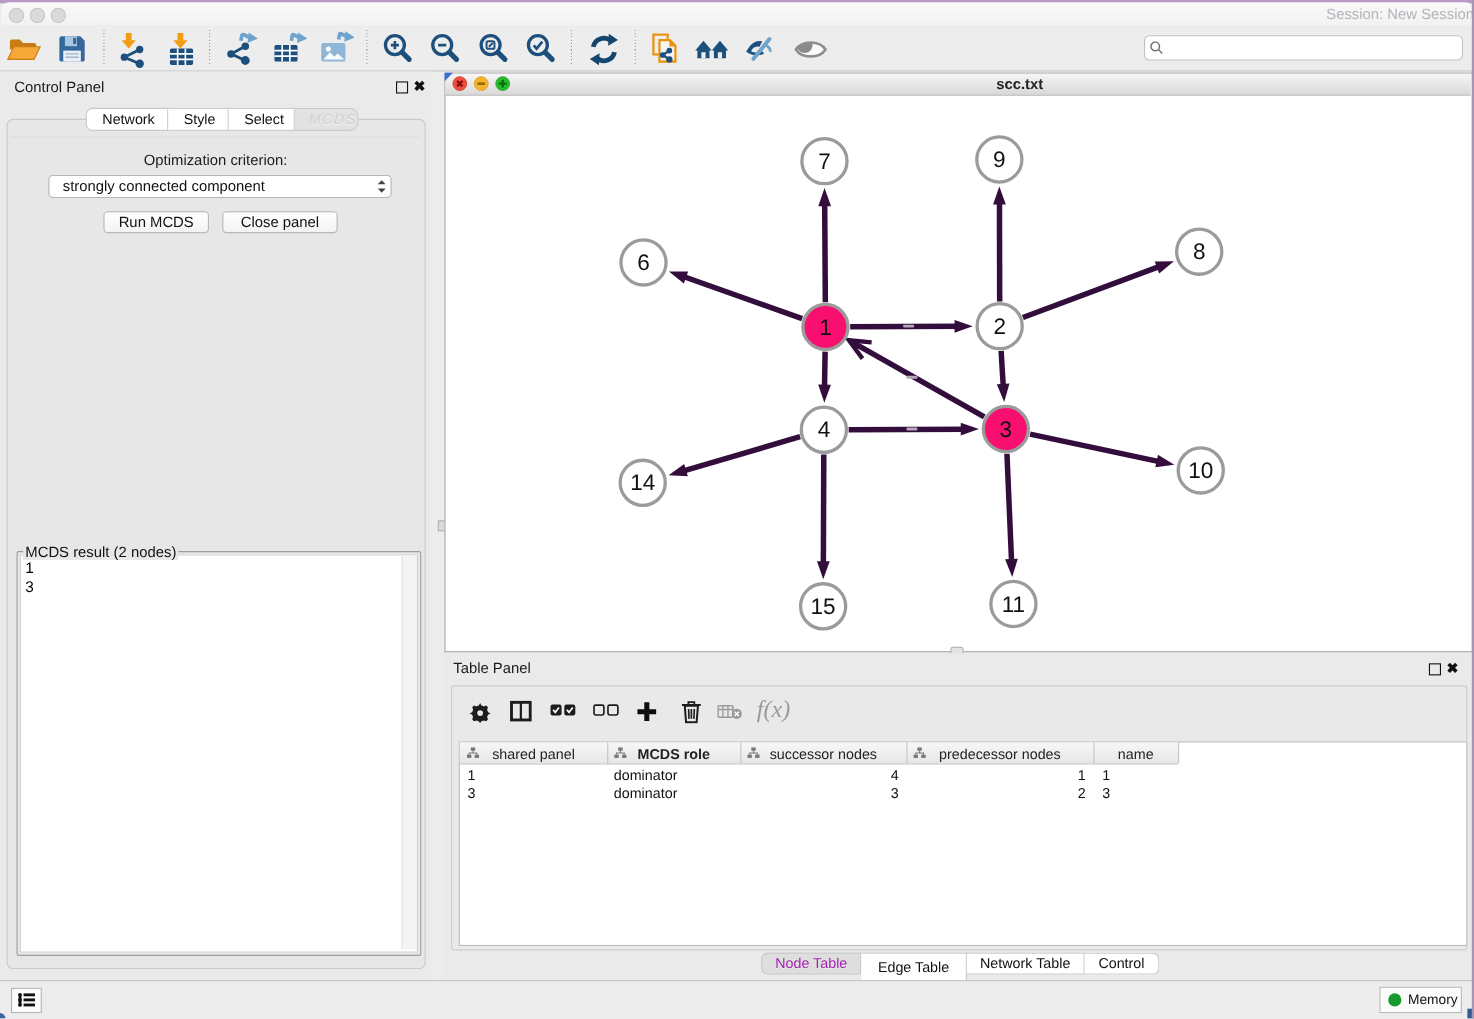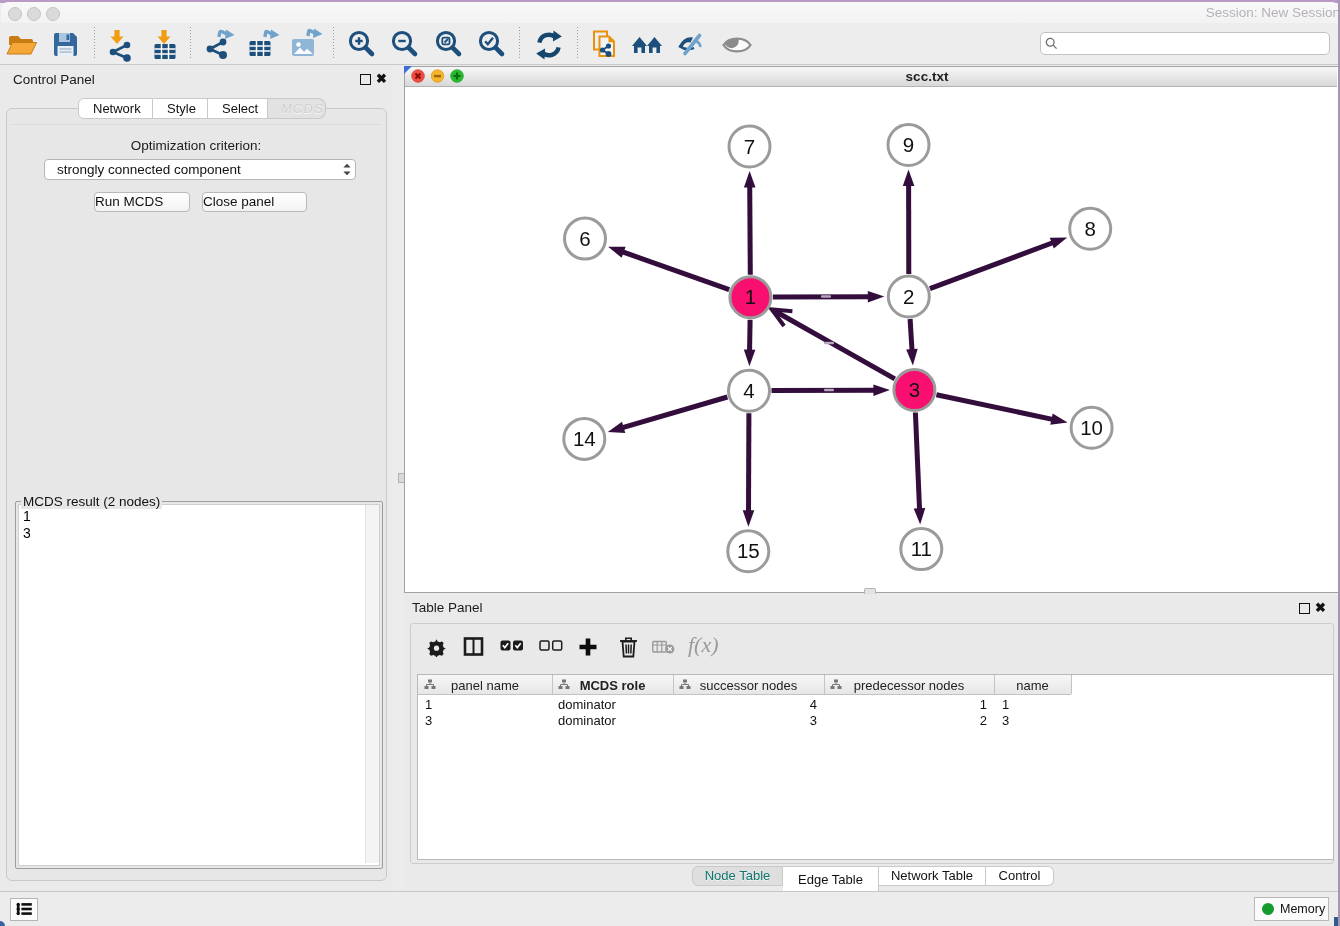--- a/index.html
+++ b/index.html
@@ -10,21 +10,21 @@
   .sep{position:absolute;top:27px;width:1px;height:32px;
        background-image:repeating-linear-gradient(to bottom,#9a9a9a 0 1px,transparent 1px 3px);}
   .hdrbtn{position:absolute;font-weight:bold;color:#111;}
   .tabrow{position:absolute;display:flex;}
   .tab{height:19px;line-height:19px;font-size:13px;text-align:center;
        background:#fff;border:1px solid #c9c9c9;border-left:none;color:#111;padding:0 14px;}
   .tab.first{border-left:1px solid #c9c9c9;border-radius:6px 0 0 6px;}
   .tab.dis{background:#e2e2e2;color:#cfcfcf;text-shadow:0 1px 0 #f6f6f6;
        border-radius:0 8px 8px 0;letter-spacing:2px;font-style:italic;}
   .btn{position:absolute;background:linear-gradient(#ffffff,#f3f3f3);border:1px solid #b9b9b9;
-       border-radius:4px;font-size:13.5px;color:#111;}
+       border-radius:4px;font-size:13.5px;color:#111;text-align:center;}
 </style>
 </head>
 <body>
 
 <div class="abs" style="left:0;top:0;width:1340px;height:3px;background:#b99ac4;"></div>
 
 <div class="abs" style="left:1px;top:2px;width:1338px;height:21px;background:linear-gradient(#f9f9f9,#f2f2f2);border-radius:7px 7px 0 0;"></div>
 <div class="abs" style="left:8px;top:7px;width:12px;height:12px;border-radius:50%;background:#dadada;border:1px solid #c4c4c4;"></div>
 <div class="abs" style="left:27px;top:7px;width:12px;height:12px;border-radius:50%;background:#dadada;border:1px solid #c4c4c4;"></div>
 <div class="abs" style="left:46px;top:7px;width:12px;height:12px;border-radius:50%;background:#dadada;border:1px solid #c4c4c4;"></div>
@@ -293,21 +293,21 @@
     <rect x="0.8" y="1.5" width="13.5" height="10.5" rx="1" fill="none" stroke="#9a9a9a" stroke-width="1.4"></rect>
     <path d="M0.8 5 H14.3 M5.2 1.5 V12 M9.8 1.5 V12" stroke="#9a9a9a" stroke-width="1.2"></path>
     <circle cx="17.8" cy="9" r="4.6" fill="#9a9a9a"></circle>
     <path d="M15.9 7.1 l3.8 3.8 M19.7 7.1 l-3.8 3.8" stroke="#fff" stroke-width="1.3"></path>
   </svg>
 <div class="abs" style="left:688px;top:632px;font-family:'Liberation Serif',serif;font-style:italic;font-size:22px;color:#9a9a9a;">f(x)</div>
 
 <div class="abs" style="left:417px;top:674px;width:915px;height:184px;background:#fff;border:1px solid #b9b9b9;"></div>
 <div class="abs" style="left:418px;top:675px;width:653px;height:19px;background:linear-gradient(#f7f7f7,#e6e6e6);border-bottom:1px solid #c3c3c3;"></div>
 <div class="abs" style="left:552px;top:675px;width:1px;height:19px;background:#c3c3c3;"></div>
-<div class="abs" style="left:418px;top:678px;width:134px;text-align:center;font-size:13px;color:#222;">panel name</div>
+<div class="abs" style="left:418px;top:678px;width:134px;text-align:center;font-size:13px;color:#222;">shared panel</div>
 <div class="abs" style="left:673px;top:675px;width:1px;height:19px;background:#c3c3c3;"></div>
 <div class="abs" style="left:552px;top:678px;width:121px;text-align:center;font-size:13px;color:#222;font-weight:bold;">MCDS role</div>
 <div class="abs" style="left:824px;top:675px;width:1px;height:19px;background:#c3c3c3;"></div>
 <div class="abs" style="left:673px;top:678px;width:151px;text-align:center;font-size:13px;color:#222;">successor nodes</div>
 <div class="abs" style="left:994px;top:675px;width:1px;height:19px;background:#c3c3c3;"></div>
 <div class="abs" style="left:824px;top:678px;width:170px;text-align:center;font-size:13px;color:#222;">predecessor nodes</div>
 <div class="abs" style="left:1071px;top:675px;width:1px;height:19px;background:#c3c3c3;"></div>
 <div class="abs" style="left:994px;top:678px;width:77px;text-align:center;font-size:13px;color:#222;">name</div>
 <svg class="abs" style="left:424px;top:679px;" width="12" height="11" viewBox="0 0 12 11">
     <rect x="4" y="0.5" width="4" height="3" fill="#777"></rect>
@@ -338,21 +338,21 @@
 <div class="abs" style="left:700px;top:697px;width:117px;text-align:right;font-size:13px;color:#111;">4</div>
 <div class="abs" style="left:870px;top:697px;width:117px;text-align:right;font-size:13px;color:#111;">1</div>
 <div class="abs" style="left:1002px;top:697px;font-size:13px;color:#111;">1</div>
 <div class="abs" style="left:425px;top:713px;font-size:13px;color:#111;">3</div>
 <div class="abs" style="left:558px;top:713px;font-size:13px;color:#111;">dominator</div>
 <div class="abs" style="left:700px;top:713px;width:117px;text-align:right;font-size:13px;color:#111;">3</div>
 <div class="abs" style="left:870px;top:713px;width:117px;text-align:right;font-size:13px;color:#111;">2</div>
 <div class="abs" style="left:1002px;top:713px;font-size:13px;color:#111;">3</div>
 
 <div class="tabrow" style="left:692px;top:866px;white-space:nowrap;">
-  <div class="tab first" style="width:89px;height:18px;line-height:18px;padding:0;background:#dedede;color:#0f766e;text-shadow:0 1px 0 #f3f3f3;">Node Table</div>
+  <div class="tab first" style="width:89px;height:18px;line-height:18px;padding:0;background:#dedede;color:#a21caf;text-shadow:0 1px 0 #f3f3f3;">Node Table</div>
   <div class="tab" style="width:87px;height:18px;line-height:18px;padding:4px;">Edge Table</div>
   <div class="tab" style="width:106px;height:18px;line-height:18px;padding:0;">Network Table</div>
   <div class="tab" style="width:67px;height:18px;line-height:18px;padding:0;border-radius:0 6px 6px 0;">Control</div>
 </div>
 
 <div class="abs" style="left:0;top:891px;width:1340px;height:35px;background:#ececec;border-top:1px solid #c6c6c6;"></div>
 <div class="abs" style="left:10px;top:898px;width:26px;height:21px;background:#fcfcfc;border:1px solid #b5b5b5;"></div>
 <svg class="abs" style="left:16px;top:902px;" width="16" height="14" viewBox="0 0 16 14">
     <g fill="#111">
       <circle cx="2.2" cy="2.4" r="1.7"></circle>

